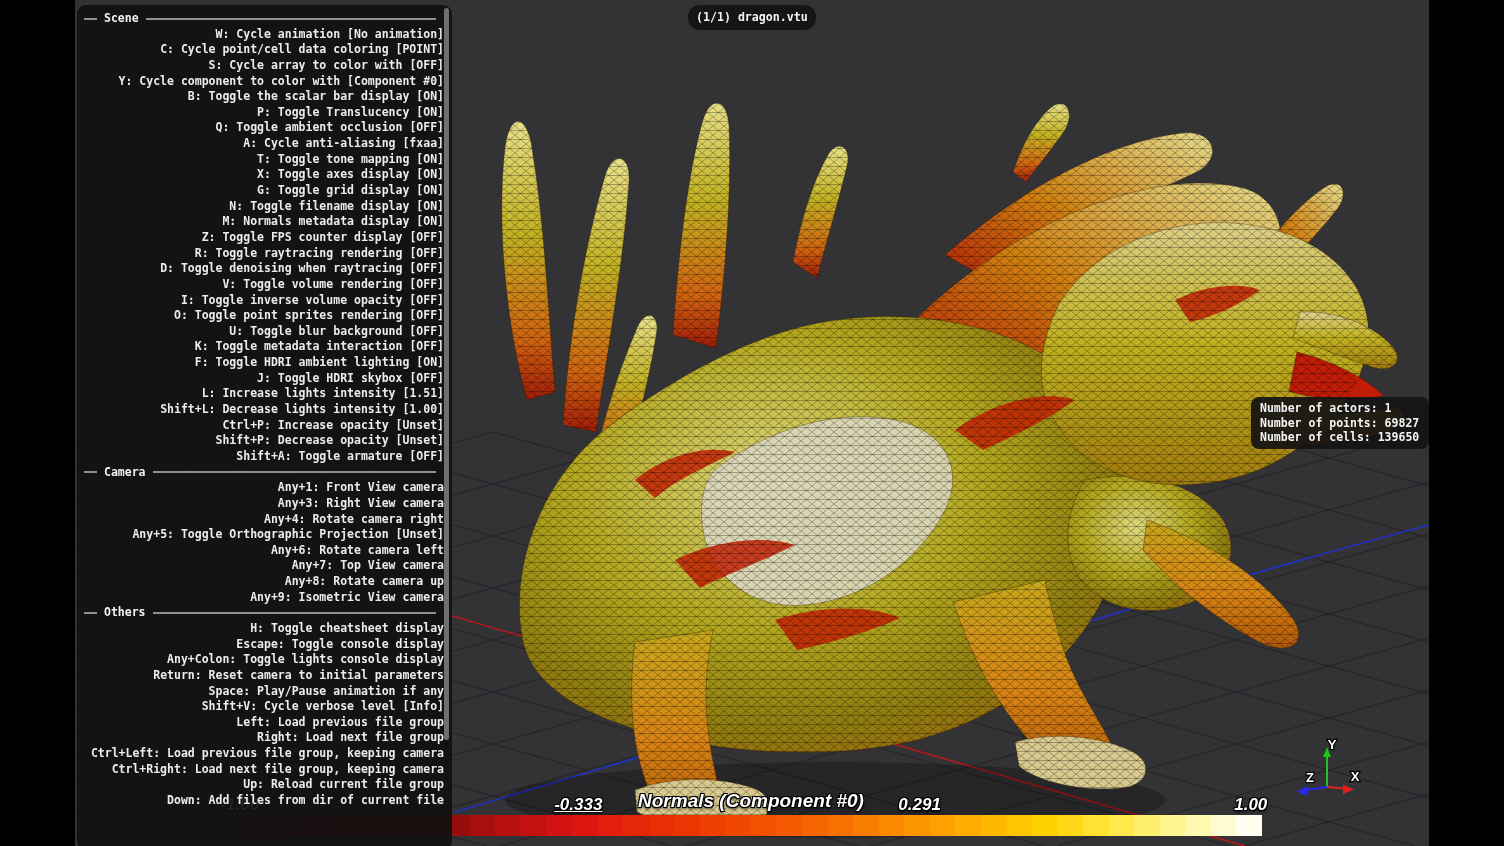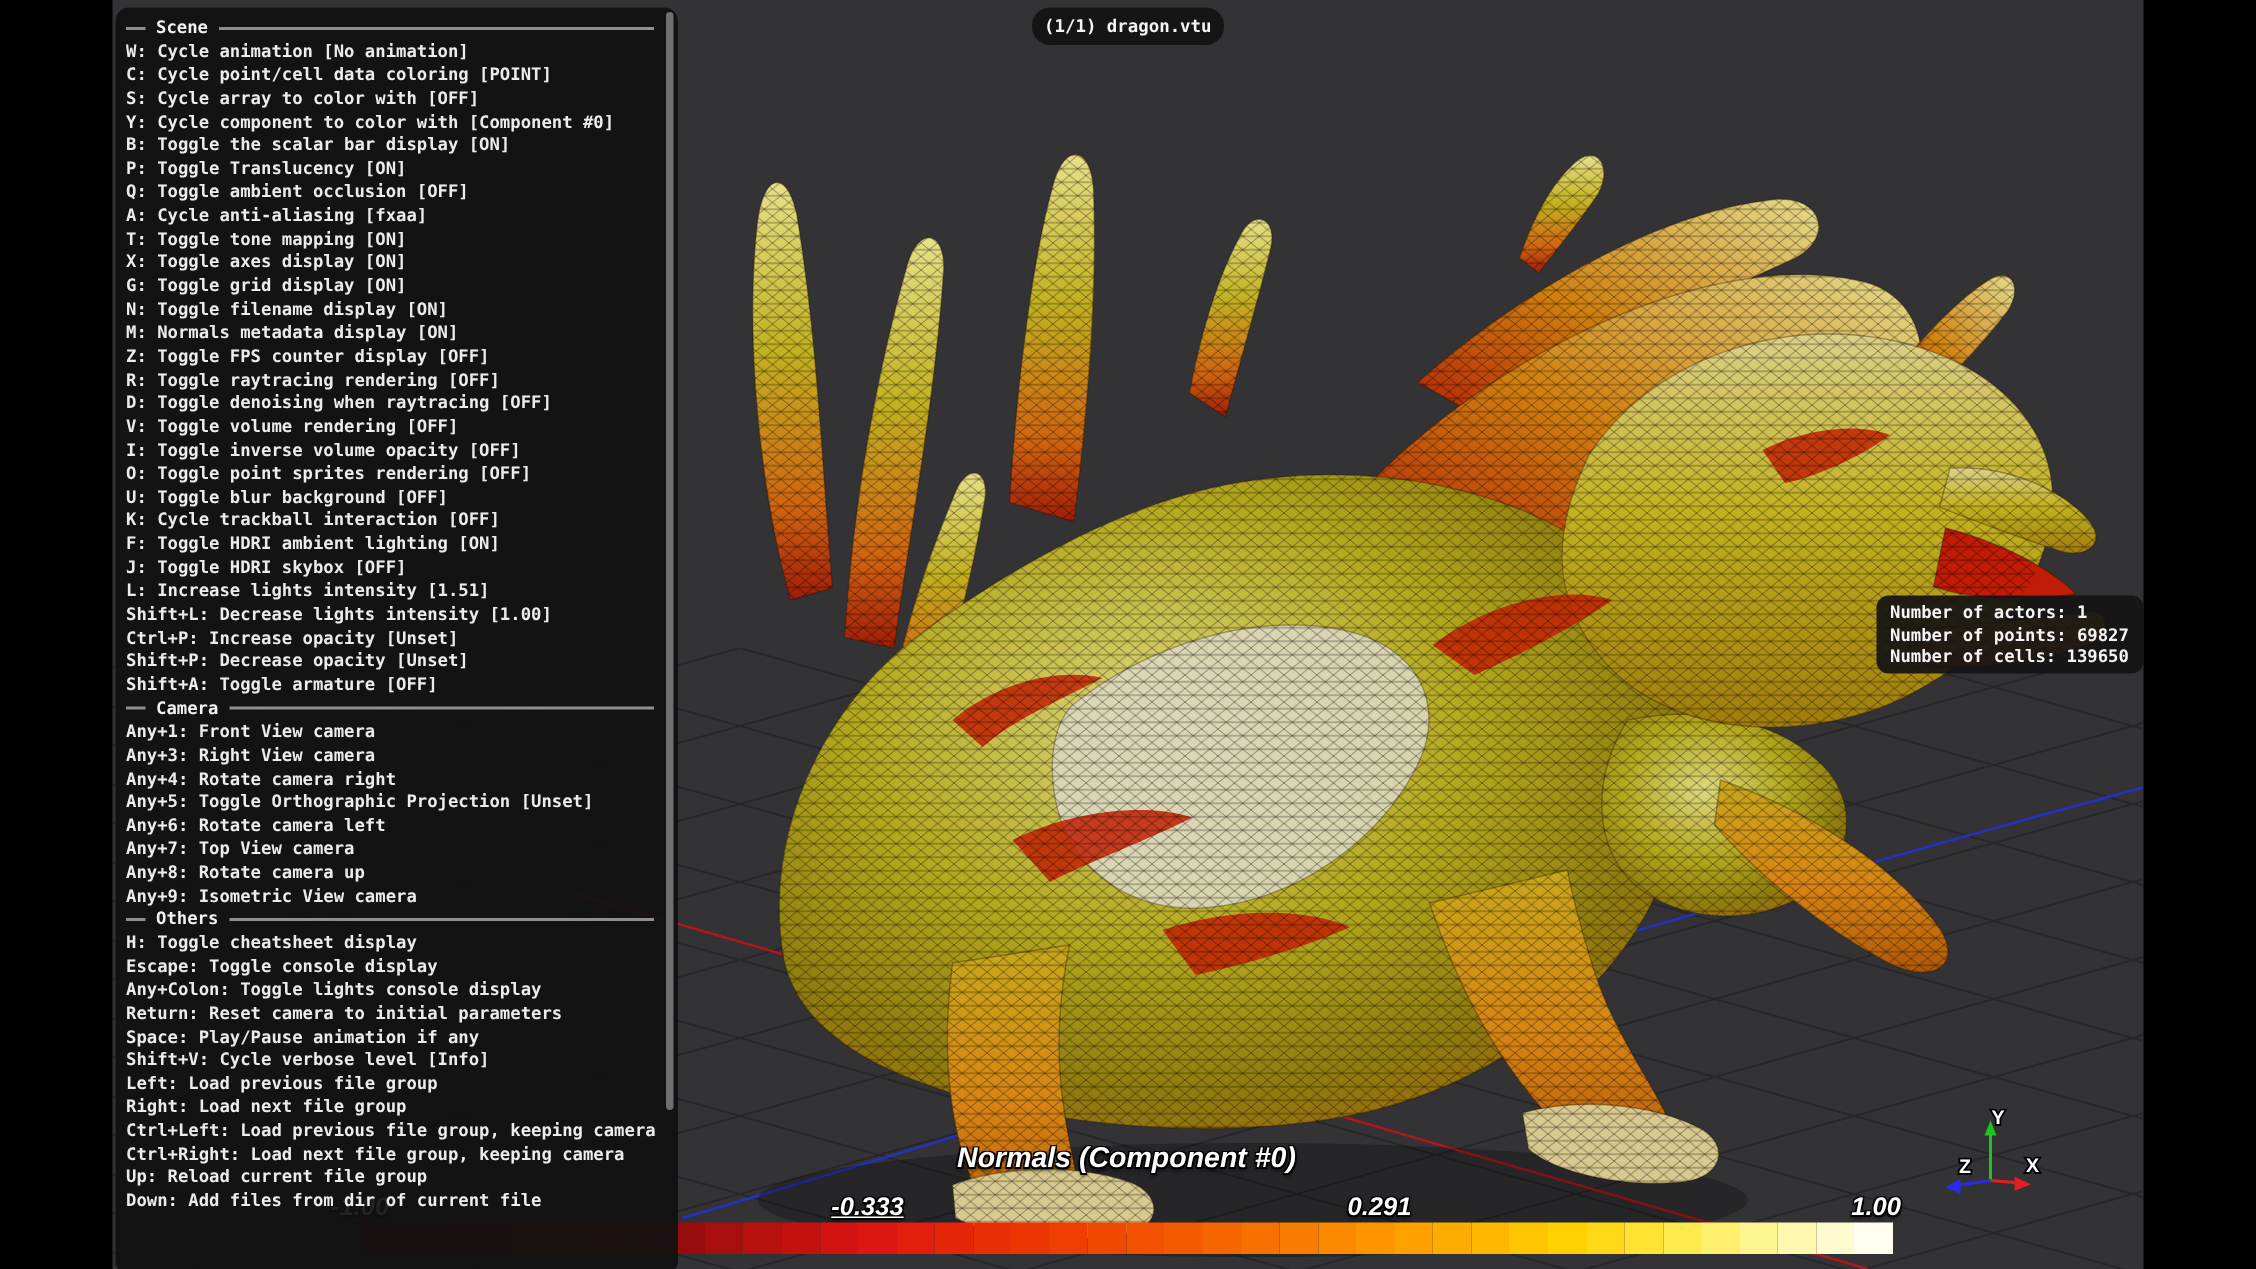--- a/index.html
+++ b/index.html
@@ -6,39 +6,39 @@
   *{box-sizing:border-box;}
 
   
   #viewport{position:absolute;left:75px;top:0;width:1354px;height:846px;background:#333336;overflow:hidden;}
   #scene-svg{position:absolute;left:0;top:0;}
 
   
   .cheatsheet{position:absolute;left:2px;top:5px;width:375px;height:845px;background:rgba(17,17,17,0.93);
     border-radius:9px;padding:6px 8px 4px 7px;color:#ececec;font-family:"DejaVu Sans Mono",monospace;
     font-size:11.5px;font-weight:600;line-height:15.65px;}
-  .cs-line{height:15.65px;white-space:nowrap;overflow:hidden;}
+  .cs-line{height:15.65px;white-space:nowrap;overflow:hidden;text-align:right;}
   .cs-header{display:flex;align-items:center;gap:7px;height:15.65px;color:#f2f2f2;}
   .cs-header::before{content:"";width:13px;height:2px;background:#8f8f8f;flex:0 0 auto;}
   .cs-header::after{content:"";flex:1;height:2px;background:#8f8f8f;margin-right:8px;}
   .cs-scrollbar{position:absolute;right:3px;top:3px;width:5px;height:732px;background:#6f6f6f;border-radius:3px;}
 
   
   .filename-badge{position:absolute;left:613px;top:5px;height:25px;padding:5px 8px;background:rgba(20,20,20,0.95);
     border-radius:12px;color:#f4f4f4;font-family:"DejaVu Sans Mono",monospace;font-size:11.6px;font-weight:600;
     line-height:15px;white-space:nowrap;}
 
   
   .metadata-box{position:absolute;left:1176px;top:397px;width:178px;height:52px;background:rgba(20,20,20,0.92);
     border-radius:8px;padding:4px 9px;color:#f4f4f4;font-family:"DejaVu Sans Mono",monospace;font-size:11.5px;
     font-weight:600;line-height:14.6px;white-space:nowrap;}
 
   
   .scalar-bar{position:absolute;left:165px;top:774px;width:1022px;height:62px;}
-  .sb-title{position:absolute;left:50%;transform:translateX(-50%);bottom:52px;color:#fff;
+  .sb-title{position:absolute;left:50%;transform:translateX(-50%);bottom:24px;color:#fff;
     font-family:"Liberation Sans",sans-serif;font-size:19px;font-weight:bold;font-style:italic;white-space:nowrap;
     text-shadow:1px 1px 0 #000,-1px 1px 0 #000,1px -1px 0 #000,-1px -1px 0 #000,0 2px 3px rgba(0,0,0,.9);}
   .sb-label{position:absolute;bottom:21px;transform:translateX(-50%);color:#fff;
     font-family:"Liberation Sans",sans-serif;font-size:17px;font-weight:bold;font-style:italic;white-space:nowrap;
     text-shadow:1px 1px 0 #000,-1px 1px 0 #000,1px -1px 0 #000,-1px -1px 0 #000,0 2px 3px rgba(0,0,0,.9);}
   .sb-gradient{position:absolute;left:0;bottom:0;width:100%;height:21px;display:flex;}
   .sb-gradient div{flex:1;}
 
   
   #axes-widget{position:absolute;left:1190px;top:725px;}
@@ -314,21 +314,21 @@
             <div class="cs-line">G: Toggle grid display [ON]</div>
             <div class="cs-line">N: Toggle filename display [ON]</div>
             <div class="cs-line">M: Normals metadata display [ON]</div>
             <div class="cs-line">Z: Toggle FPS counter display [OFF]</div>
             <div class="cs-line">R: Toggle raytracing rendering [OFF]</div>
             <div class="cs-line">D: Toggle denoising when raytracing [OFF]</div>
             <div class="cs-line">V: Toggle volume rendering [OFF]</div>
             <div class="cs-line">I: Toggle inverse volume opacity [OFF]</div>
             <div class="cs-line">O: Toggle point sprites rendering [OFF]</div>
             <div class="cs-line">U: Toggle blur background [OFF]</div>
-            <div class="cs-line">K: Cycle trackball interaction [OFF]</div>
+            <div class="cs-line">K: Toggle metadata interaction [OFF]</div>
             <div class="cs-line">F: Toggle HDRI ambient lighting [ON]</div>
             <div class="cs-line">J: Toggle HDRI skybox [OFF]</div>
             <div class="cs-line">L: Increase lights intensity [1.51]</div>
             <div class="cs-line">Shift+L: Decrease lights intensity [1.00]</div>
             <div class="cs-line">Ctrl+P: Increase opacity [Unset]</div>
             <div class="cs-line">Shift+P: Decrease opacity [Unset]</div>
             <div class="cs-line">Shift+A: Toggle armature [OFF]</div>
           </div>
         </div>
         <div class="cs-section">

